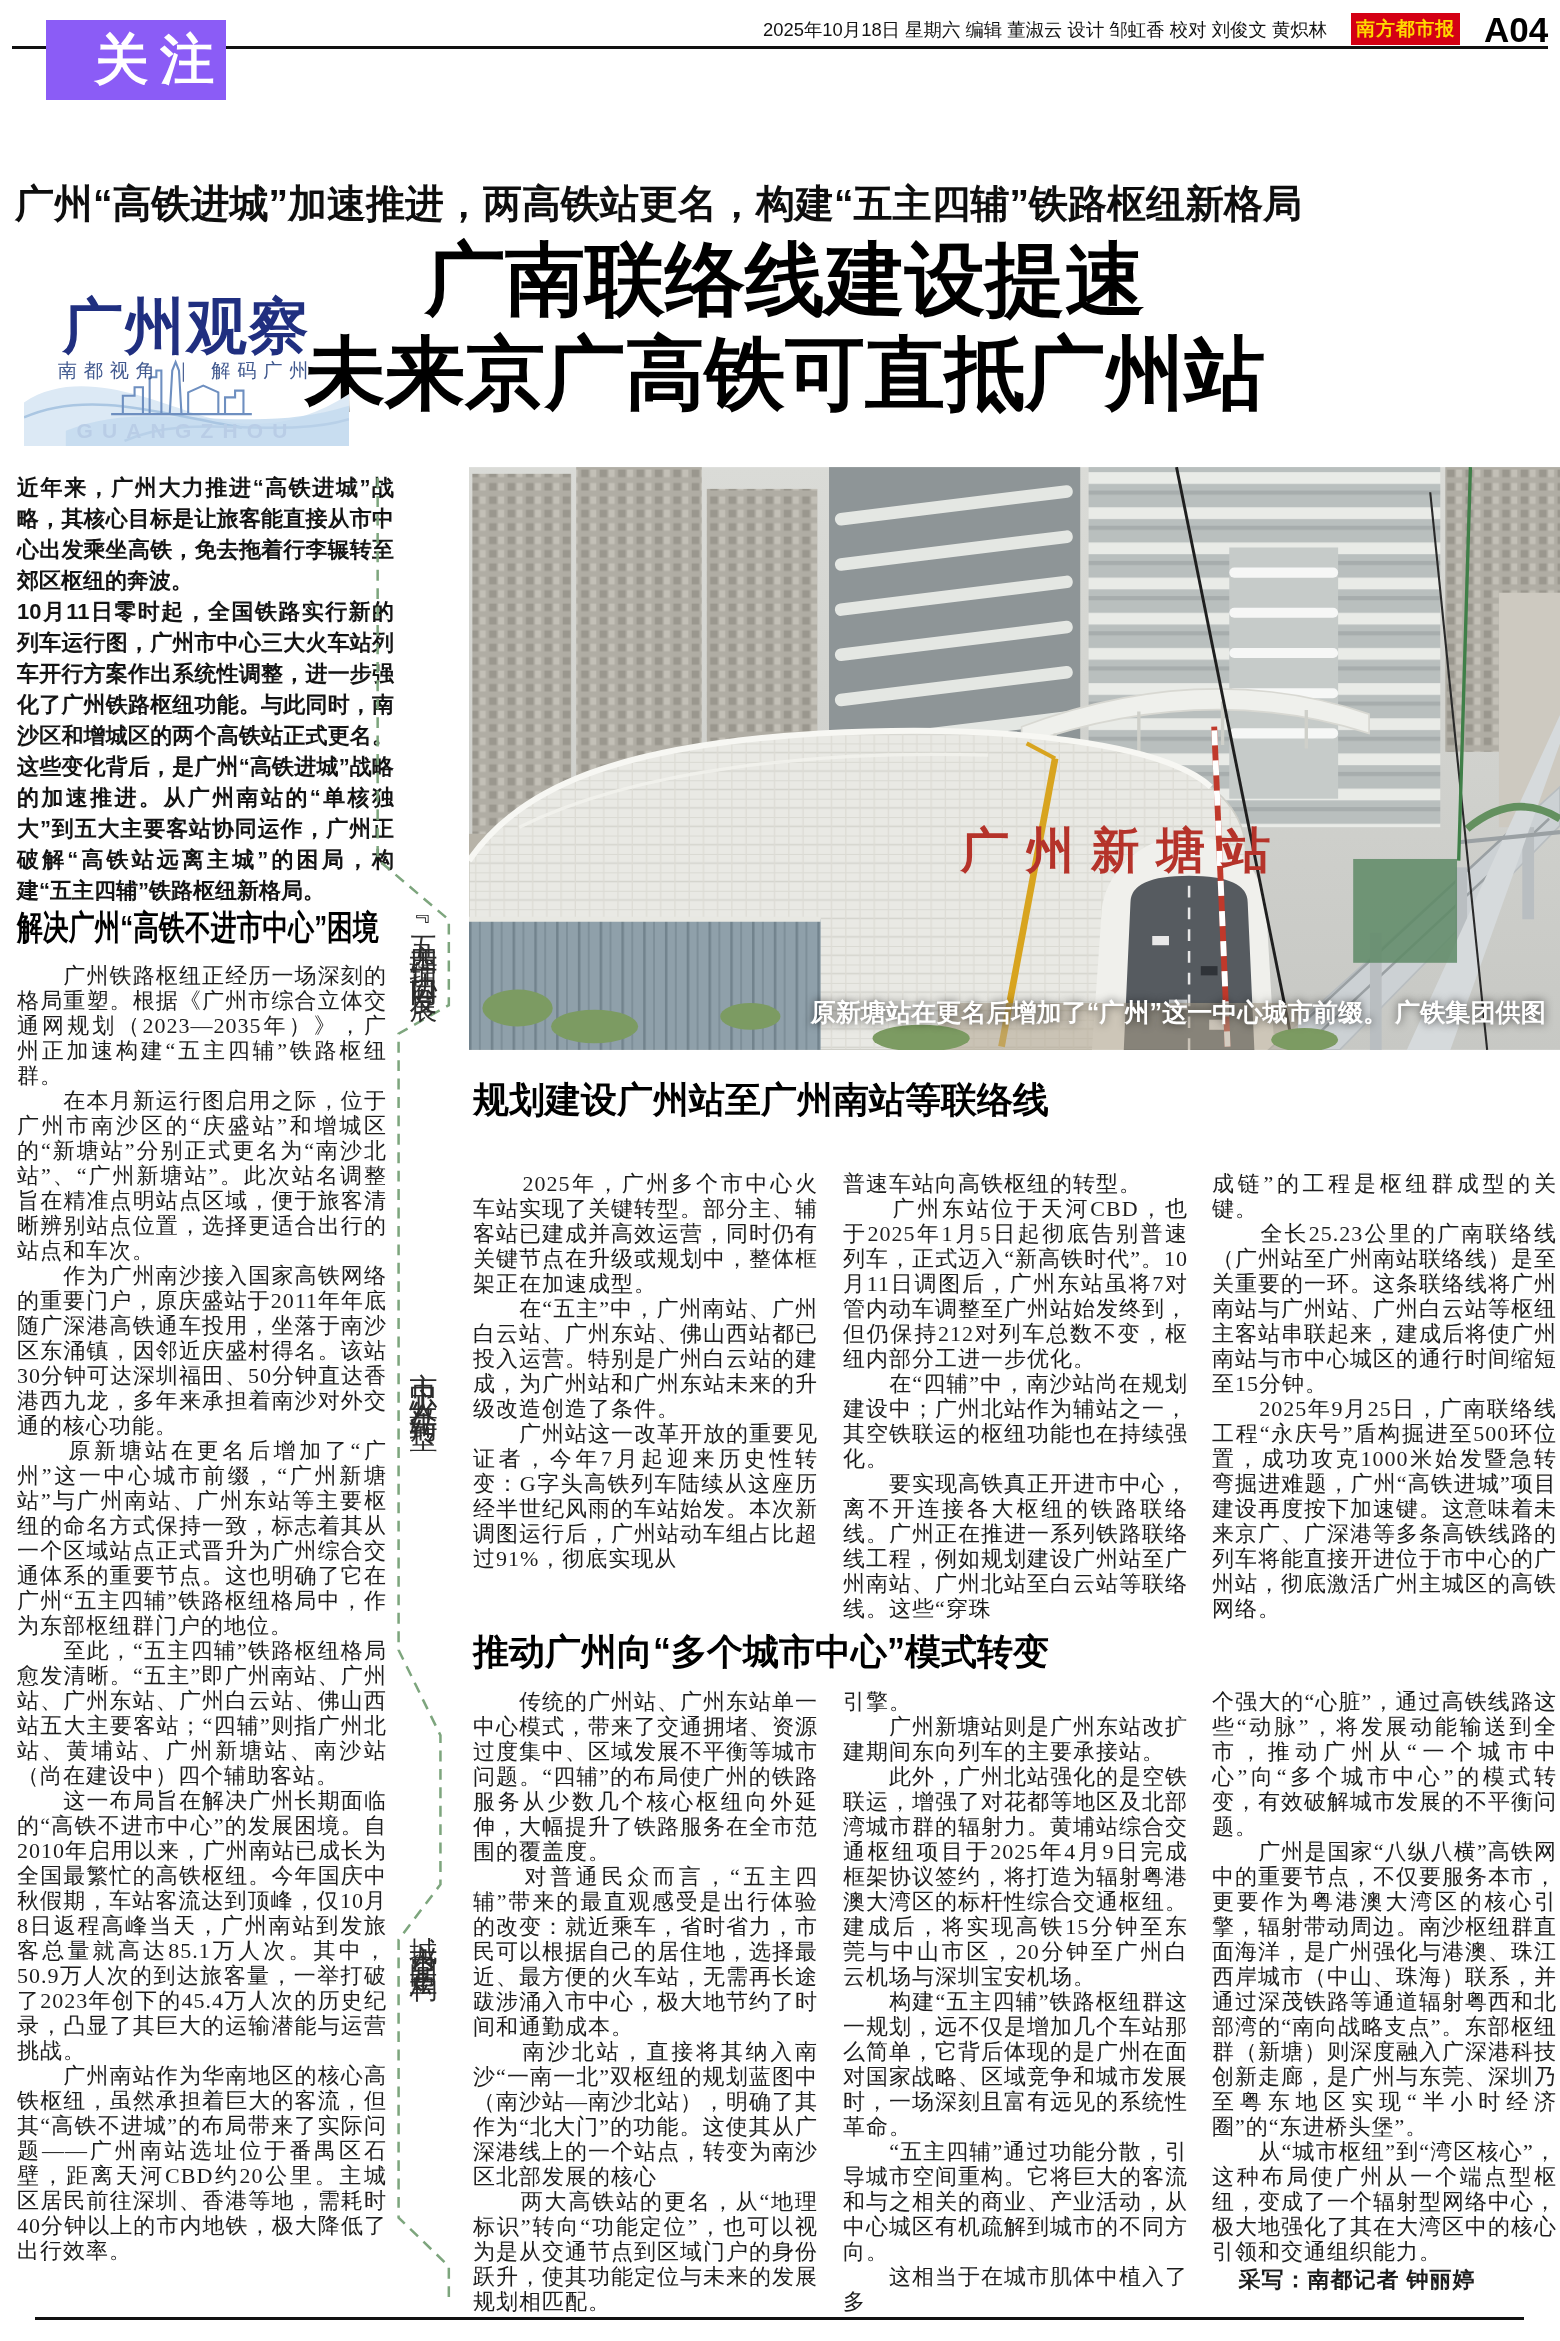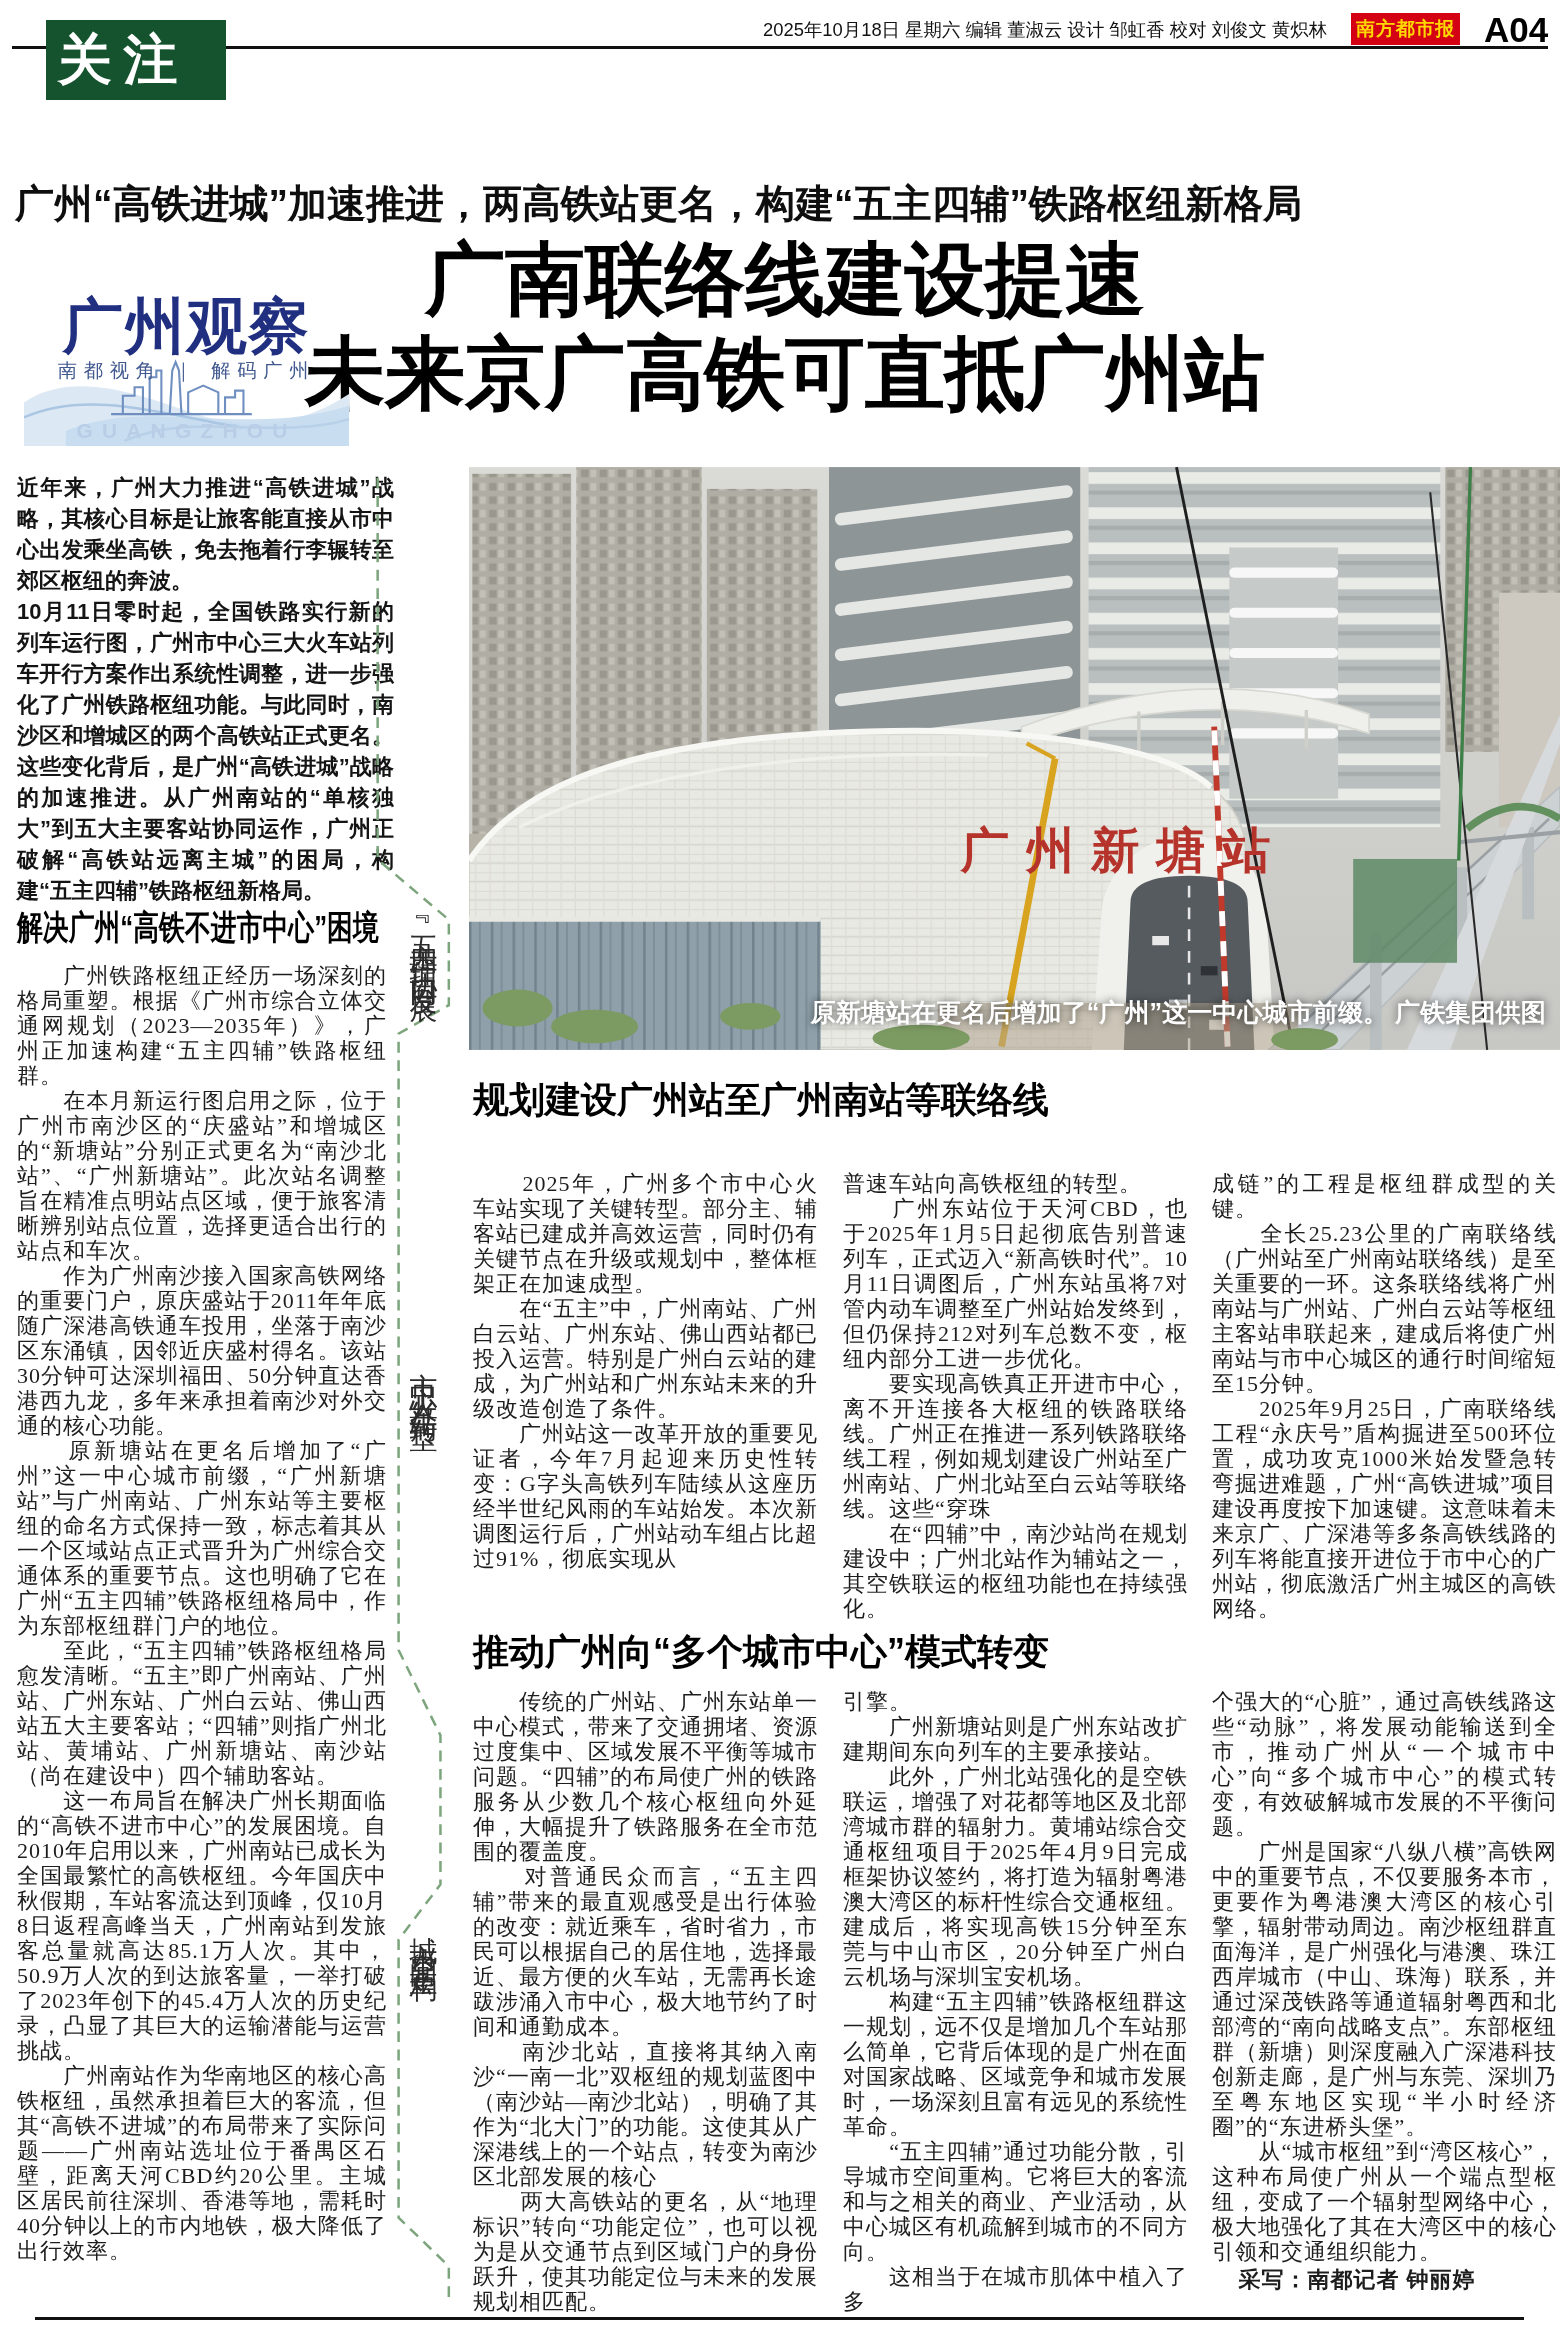--- a/index.html
+++ b/index.html
@@ -1,21 +1,21 @@
 <!DOCTYPE html>
 <html style="font-size:13.4px"><head>
 <meta charset="utf-8">
 <style>
   html,body{margin:0;padding:0;background:#ffffff;}
   body{width:1560px;height:2342px;position:relative;font-family:"Liberation Serif",serif;color:#1c1c1c;overflow:hidden;}
   .abs{position:absolute;}
   
   #top-rule{left:11.7px;top:46px;width:1536px;height:2.5px;background:#111;}
-  #tag-box{left:46px;top:20px;width:180px;height:80px;background:#14532d;color:#fff;
-    display:flex;align-items:center;justify-content:flex-start;font-family:"Liberation Sans",sans-serif;
+  #tag-box{left:46px;top:20px;width:180px;height:80px;background:#8b5cf6;color:#fff;
+    display:flex;align-items:center;justify-content:flex-end;font-family:"Liberation Sans",sans-serif;
     font-weight:900;font-size:54px;letter-spacing:11.7px;text-indent:11.7px;z-index:4;}
   #dateline-row{right:11.7px;top:11.7px;display:flex;align-items:flex-end;gap:24px;z-index:4;}
   #dateline{font-family:"Liberation Sans",sans-serif;font-size:18.4px;color:#121212;padding-bottom:5px;}
   #masthead{background:#d40014;color:#ffd900;font-family:"Liberation Sans",sans-serif;
     font-weight:900;font-size:19px;padding:2.5px 5px 3.4px 5px;letter-spacing:0.8px;margin-bottom:1.7px;}
   #page-no{font-family:"Liberation Sans",sans-serif;font-weight:900;font-size:35px;line-height:1;color:#000;}
   
   #kicker{left:15px;top:177px;width:1533px;font-family:"Liberation Sans",sans-serif;
     font-weight:700;font-size:39px;letter-spacing:0px;color:#0e0e0e;white-space:nowrap;}
   #headline{left:291px;top:233px;width:988px;text-align:center;font-family:"Liberation Sans",sans-serif;
@@ -229,22 +229,22 @@
 
 <div class="abs sec-heading" id="sec1-heading">规划建设广州站至广州南站等联络线</div>
 <div class="abs bodytext col" id="s1c1">
     <p>　　2025年，广州多个市中心火车站实现了关键转型。部分主、辅客站已建成并高效运营，同时仍有关键节点在升级或规划中，整体框架正在加速成型。</p>
     <p>　　在“五主”中，广州南站、广州白云站、广州东站、佛山西站都已投入运营。特别是广州白云站的建成，为广州站和广州东站未来的升级改造创造了条件。</p>
     <p>　　广州站这一改革开放的重要见证者，今年7月起迎来历史性转变：G字头高铁列车陆续从这座历经半世纪风雨的车站始发。本次新调图运行后，广州站动车组占比超过91%，彻底实现从</p>
   </div>
 <div class="abs bodytext col" id="s1c2">
     <p>普速车站向高铁枢纽的转型。</p>
     <p>　　广州东站位于天河CBD，也于2025年1月5日起彻底告别普速列车，正式迈入“新高铁时代”。10月11日调图后，广州东站虽将7对管内动车调整至广州站始发终到，但仍保持212对列车总数不变，枢纽内部分工进一步优化。</p>
+    <p>　　在“四辅”中，南沙站尚在规划建设中；广州北站作为辅站之一，其空铁联运的枢纽功能也在持续强化。</p>
     <p>　　要实现高铁真正开进市中心，离不开连接各大枢纽的铁路联络线。广州正在推进一系列铁路联络线工程，例如规划建设广州站至广州南站、广州北站至白云站等联络线。这些“穿珠</p>
-    <p>　　在“四辅”中，南沙站尚在规划建设中；广州北站作为辅站之一，其空铁联运的枢纽功能也在持续强化。</p>
   </div>
 <div class="abs bodytext col" id="s1c3">
     <p>成链”的工程是枢纽群成型的关键。</p>
     <p>　　全长25.23公里的广南联络线（广州站至广州南站联络线）是至关重要的一环。这条联络线将广州南站与广州站、广州白云站等枢纽主客站串联起来，建成后将使广州南站与市中心城区的通行时间缩短至15分钟。</p>
     <p>　　2025年9月25日，广南联络线工程“永庆号”盾构掘进至500环位置，成功攻克1000米始发暨急转弯掘进难题，广州“高铁进城”项目建设再度按下加速键。这意味着未来京广、广深港等多条高铁线路的列车将能直接开进位于市中心的广州站，彻底激活广州主城区的高铁网络。</p>
   </div>
 
 <div class="abs sec-heading" id="sec2-heading">推动广州向“多个城市中心”模式转变</div>
 <div class="abs bodytext col" id="s2c1">
     <p>　　传统的广州站、广州东站单一中心模式，带来了交通拥堵、资源过度集中、区域发展不平衡等城市问题。“四辅”的布局使广州的铁路服务从少数几个核心枢纽向外延伸，大幅提升了铁路服务在全市范围的覆盖度。</p>

